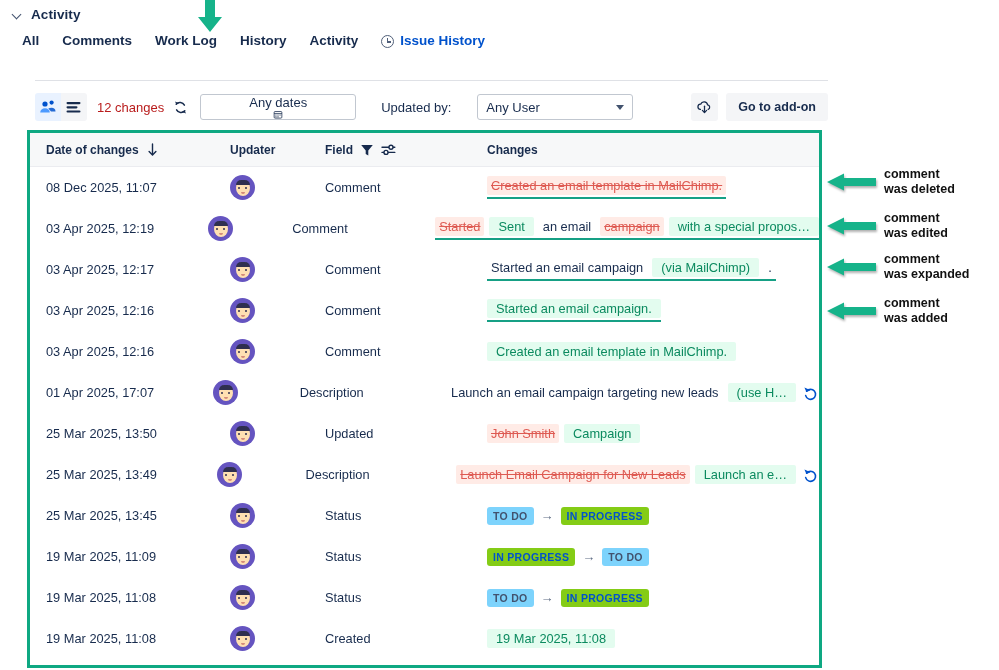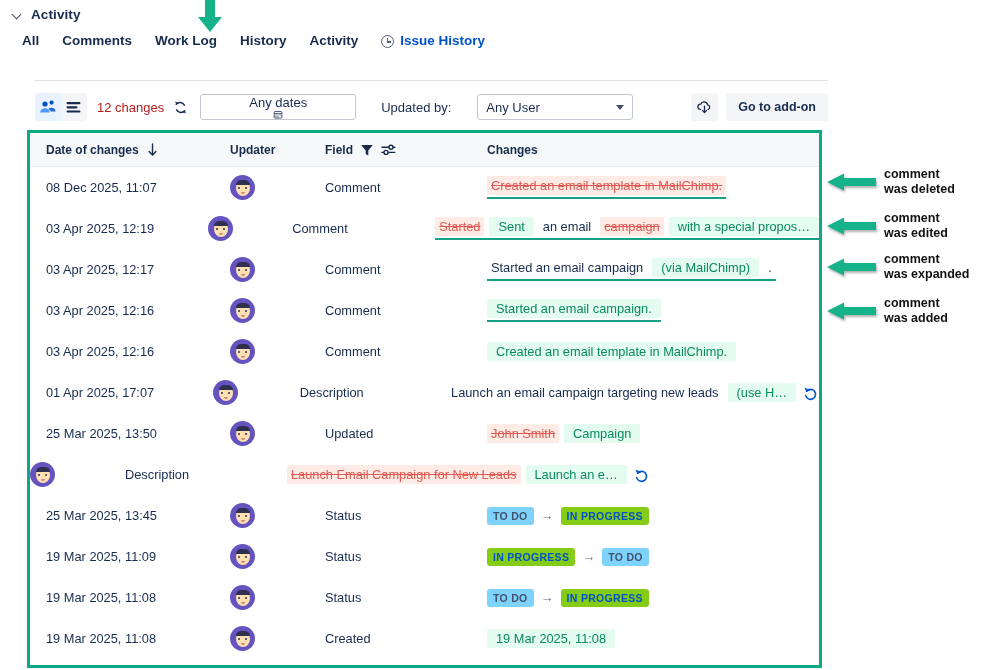--- a/index.html
+++ b/index.html
@@ -373,20 +373,21 @@
           <span class="chg">
             <span class="ul-wrap">
               <span class="del">John Smith</span>
               <span class="gap"></span>
               <span class="add">Campaign</span>
             </span>
           </span>
         </div>
       </div>
       <div class="trow">
+        <div class="cell c-date">25 Mar 2025, 13:49</div>
         <div class="cell c-upd">
           <span class="avatar">
             <span class="av-face">
               <span class="av-hair"></span>
               <span class="av-eye l"></span>
               <span class="av-eye r"></span>
               <span class="av-mouth"></span>
             </span>
           </span>
         </div>

